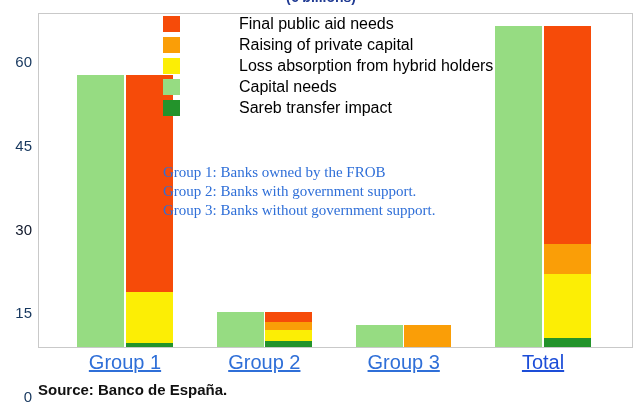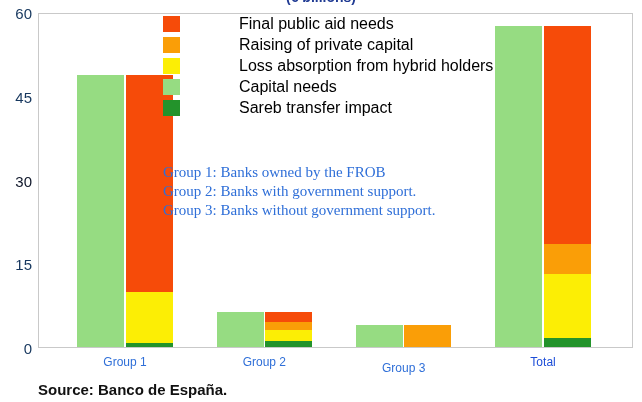--- a/index.html
+++ b/index.html
@@ -36,20 +36,21 @@
   }
 
   
   .yaxis{position:absolute;left:0;top:0;width:36px;height:402px;}
   .ytick{
     position:absolute;right:4px;
     font-size:15px;color:#16375e;font-weight:400;
     text-align:center;line-height:1;
     transform:translateY(-50%);
     white-space:nowrap;
+    margin-top:48px;
   }
 
   
   .plot-area{
     position:absolute;left:39px;top:14px;
     width:593px;height:333px;
   }
   .bar{
     position:absolute;bottom:0;
     box-sizing:border-box;
@@ -82,23 +83,24 @@
     white-space:nowrap;
     font-family:Liberation Serif, serif;
   }
 
   
   .xlabels{
     position:absolute;left:39px;top:352px;width:593px;height:22px;
   }
   .xlabel{
     position:absolute;top:0;
-    font-size:12px;line-height:20px;
+    font-size:20px;line-height:20px;
     text-align:center;white-space:nowrap;
     transform:translateX(-50%);
+    text-decoration:underline;
   }
 
   
   .source{
     position:absolute;left:38px;top:381px;
     font-size:15px;font-weight:bold;color:#111111;
     white-space:nowrap;
   }
 </style>
 </head>
@@ -180,19 +182,19 @@
 
   <div class="annotation" id="annotation" style="color: rgb(47, 111, 216);">
       <div>Group 1: Banks owned by the FROB</div>
       <div>Group 2: Banks with government support.</div>
       <div>Group 3: Banks without government support.</div>
     </div>
 
   <div class="xlabels" id="xlabels">
       <div class="xlabel" style="left: 14.5%; color: rgb(47, 111, 216);">Group 1</div>
       <div class="xlabel" style="left: 38%; color: rgb(47, 111, 216);">Group 2</div>
-      <div class="xlabel" style="left: 61.5%; color: rgb(47, 111, 216); margin-top: 6px;">Group 3</div>
+      <div class="xlabel" style="left: 61.5%; color: rgb(47, 111, 216);">Group 3</div>
       <div class="xlabel" style="left: 85%; color: #1d4ed8;">Total</div>
     </div>
 
   <div class="source">Source: Banco de España.</div>
 
 </div>
 
 </body></html>

